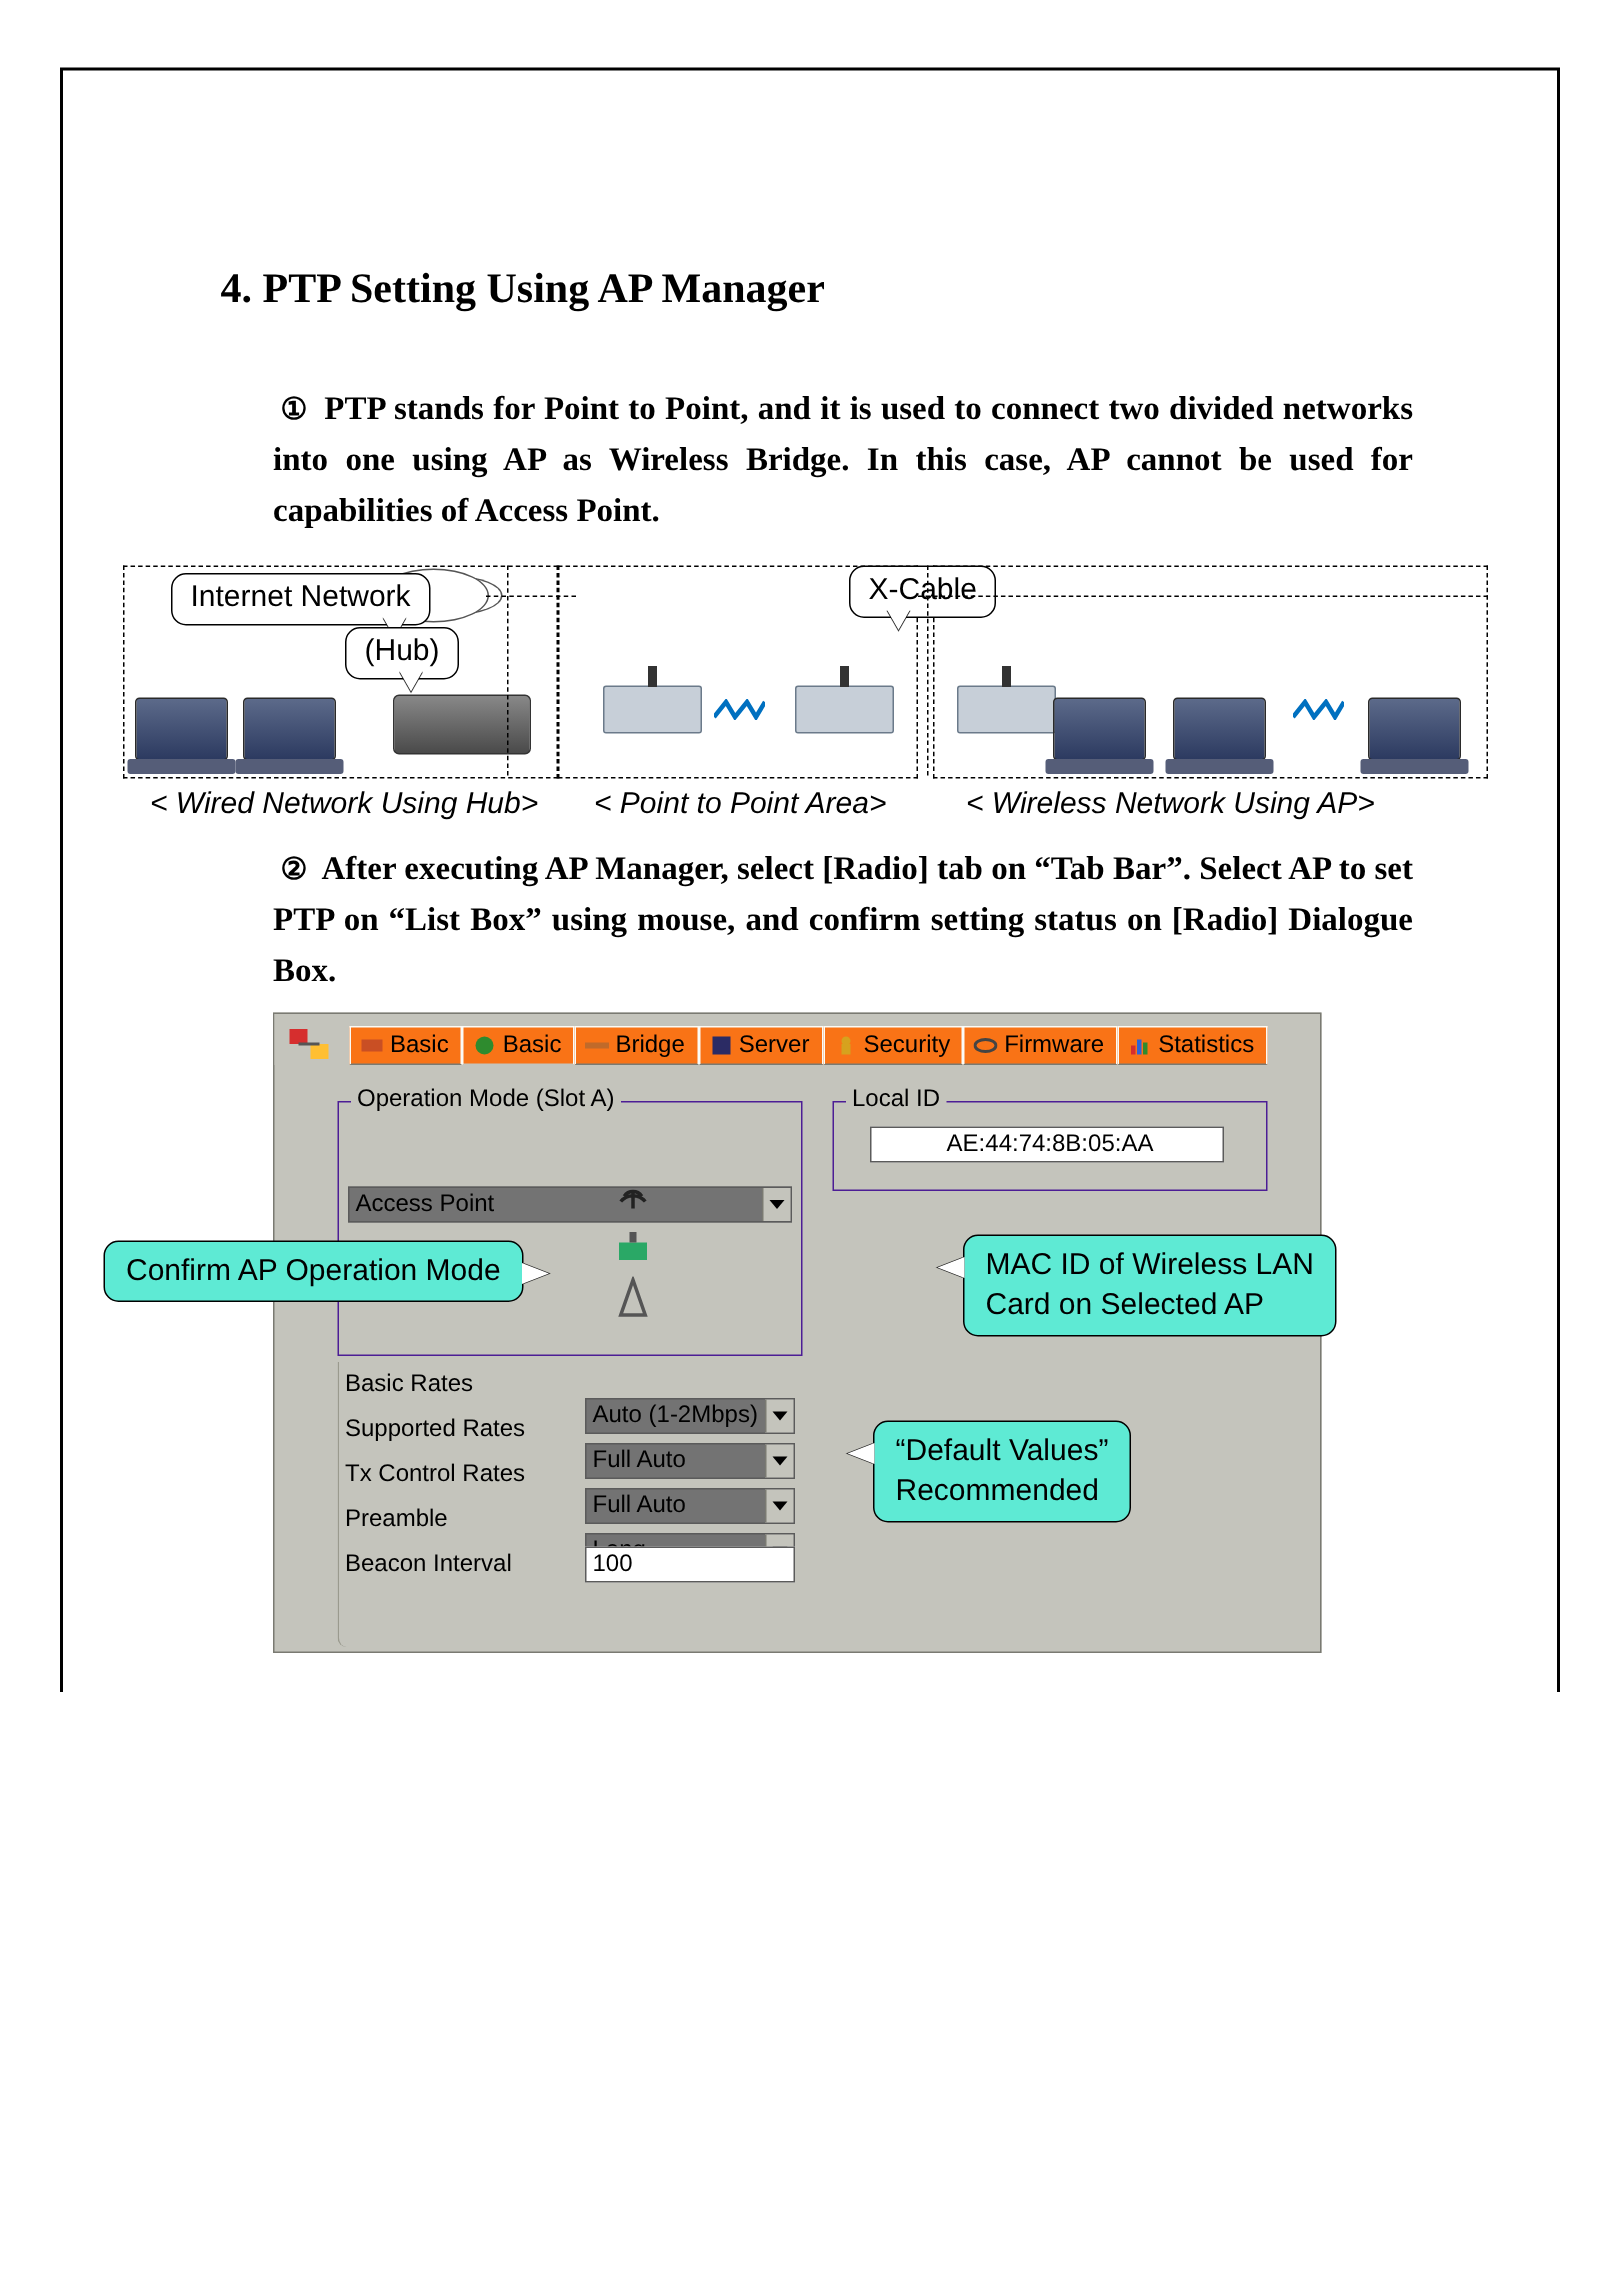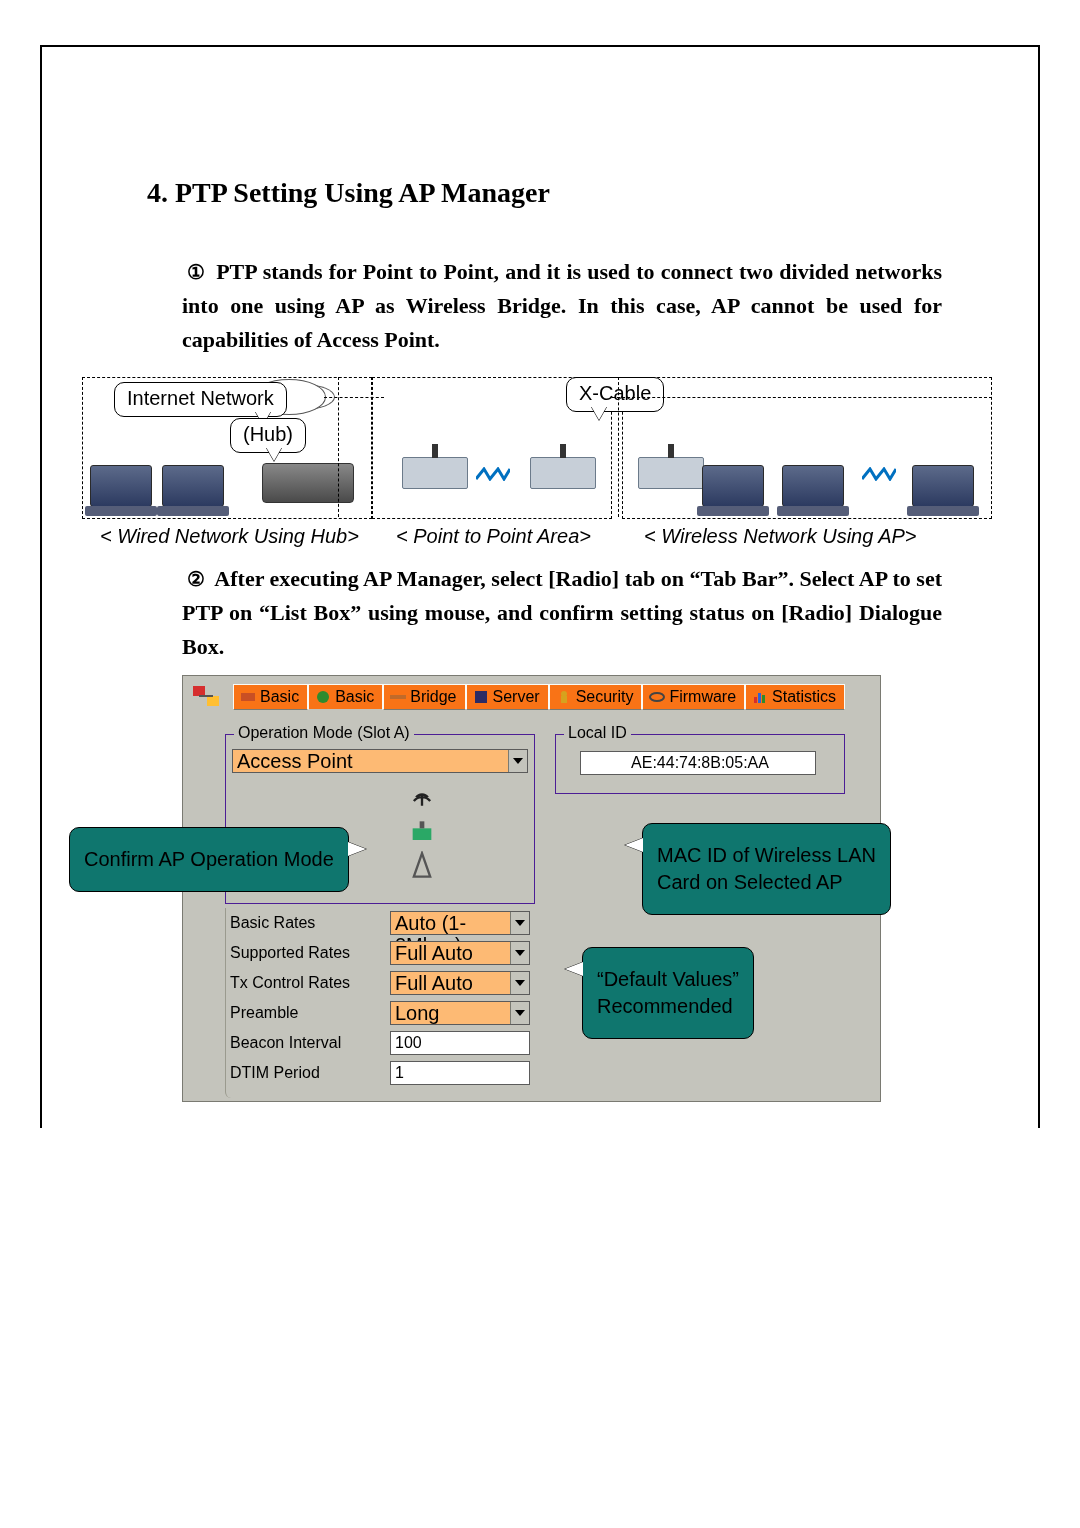--- a/index.html
+++ b/index.html
@@ -247,26 +247,27 @@
     background: #c4c4bc;
     padding: 0 4px;
     font-size: 16px;
   }
   .grp-opmode  { left: 42px;  top: 58px;  width: 310px; height: 170px; }
   .grp-localid { left: 372px; top: 58px;  width: 290px; height: 60px; }
 
   .wincombo {
     position: absolute;
     height: 24px;
-    background: #fdba74;
+    background: #737373;
     border: 1px solid #5b5b5b;
     box-sizing: border-box;
-    font-size: 20px;
+    font-size: 16px;
     line-height: 22px;
     padding-left: 4px;
+    margin-top: 42px;
   }
   .wincombo .btn {
     position: absolute;
     right: 0; top: 0; bottom: 0;
     width: 18px;
     background: #c4c4bc;
     border-left: 1px solid #7a7a72;
     display: flex;
     align-items: center;
     justify-content: center;
@@ -304,24 +305,24 @@
   .mini-icon {
     position: absolute;
     width: 28px;
     height: 28px;
     left: 182px;
   }
 
   
   .ui-callout {
     position: absolute;
-    background: #0f766e;
+    background: #5eead4;
     border: 1px solid #000;
     border-radius: 10px;
-    padding: 18px 14px;
+    padding: 6px 14px;
     font-family: Arial, sans-serif;
     font-size: 20px;
     line-height: 1.35;
     white-space: nowrap;
     z-index: 5;
   }
   .ui-callout.right::after {
     content: "";
     position: absolute;
     left: -18px;
@@ -543,24 +544,20 @@
             <span>Long</span>
             <span class="btn">
                 <span class="caret-down"></span>
               </span>
           </div>
         </div>
         <div class="rates-row">
           <div class="rates-label">Beacon Interval</div>
           <div class="wininput" style="position:relative; width:140px;">100</div>
         </div>
-        <div class="rates-row">
-          <div class="rates-label">DTIM Period</div>
-          <div class="wininput" style="position:relative; width:140px;">1</div>
-        </div>
       </div>
     </div>
 
     <div class="ui-callout left" style="left:27px; top:780px;">Confirm AP Operation Mode</div>
 
     <div class="ui-callout right" style="left:600px; top:776px;">
       <span>MAC ID of Wireless LAN</span><br>
       <span>Card on Selected AP</span>
     </div>
 

